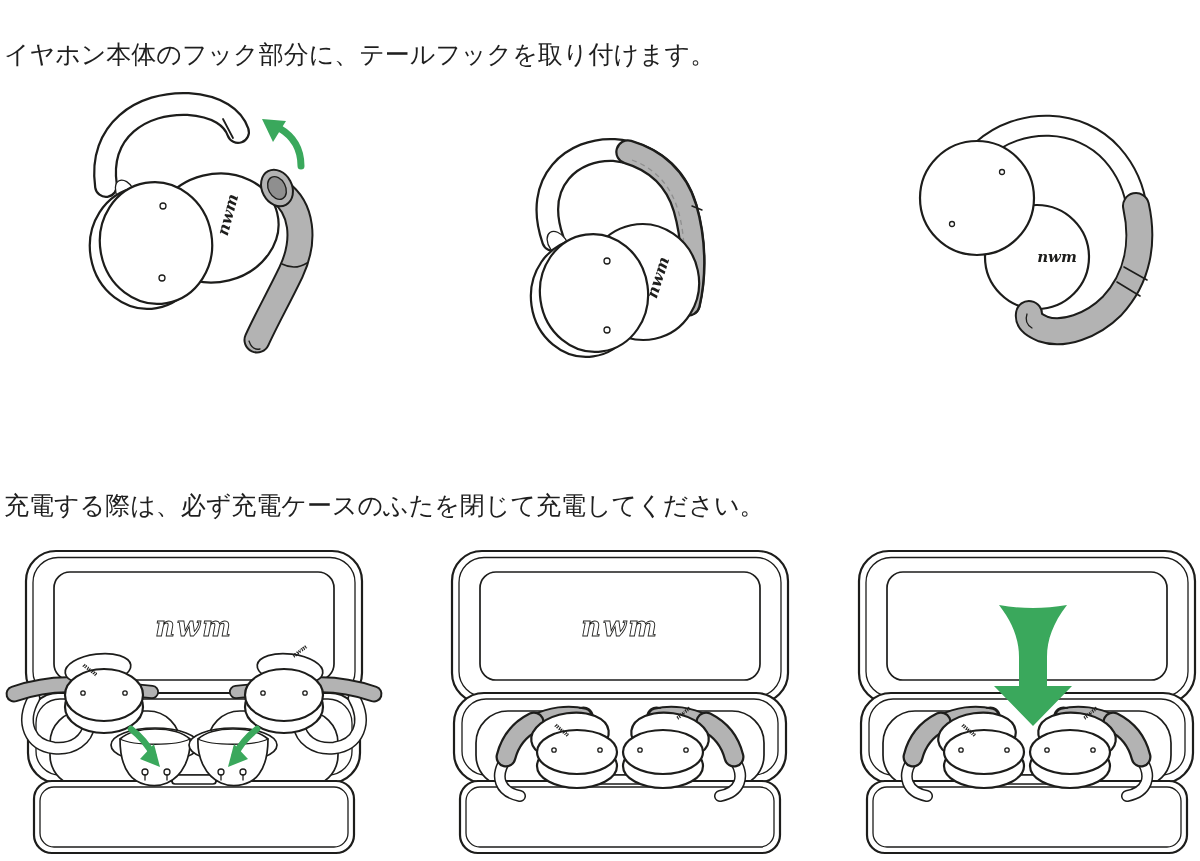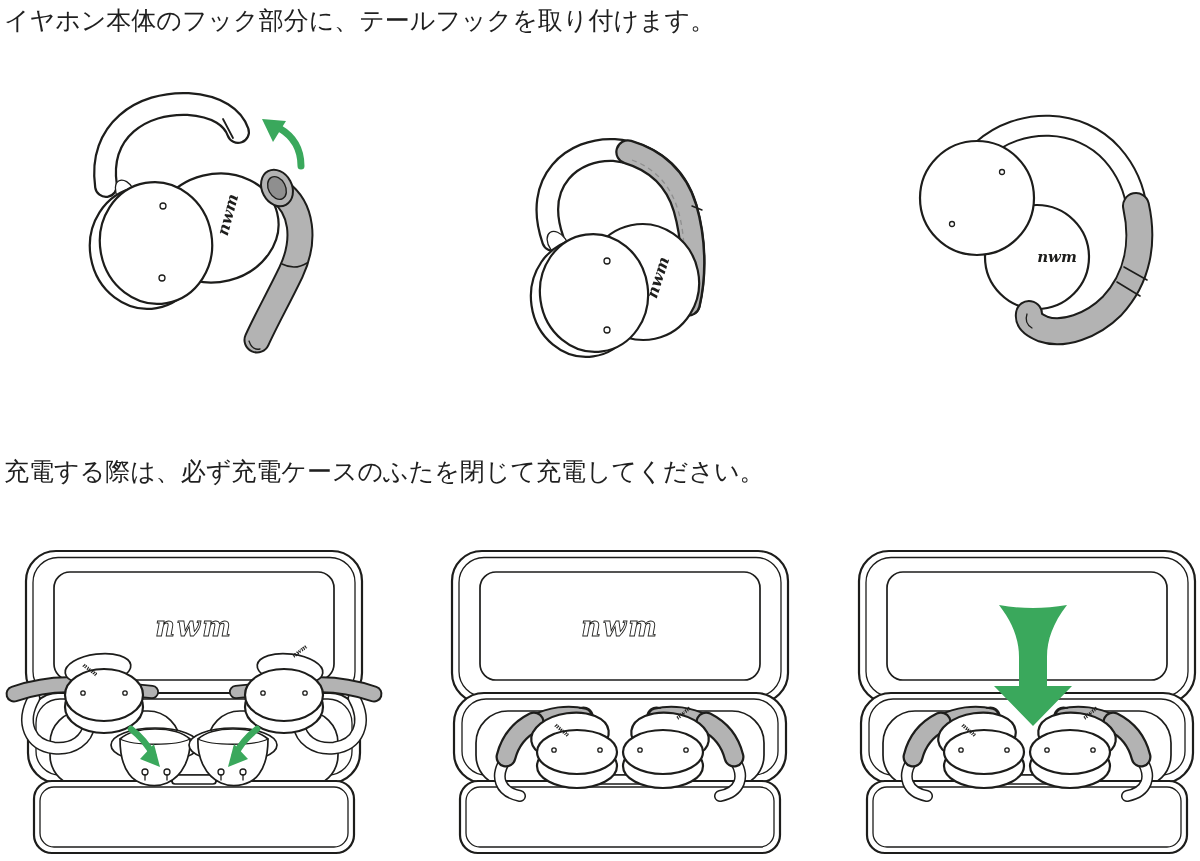--- a/index.html
+++ b/index.html
@@ -2,21 +2,21 @@
 <html style="--line: #1d1d1b; --gray: #b3b3b3; --accent: #3aa85c; --text: #1f1f1f; --bg: #ffffff;"><head>
 <meta charset="utf-8">
 <style>
   :root{
     --line:#1d1d1b; --gray:#b3b3b3; --accent:#3aa85c; --text:#1f1f1f; --bg:#ffffff;
   }
   html,body{margin:0;padding:0;background:var(--bg);}
   .page{position:relative;width:1200px;height:861px;background:var(--bg);
         font-family:"Liberation Sans",sans-serif;color:var(--text);overflow:hidden;}
   .tblock{position:absolute;left:4px;font-size:25px;line-height:31.5px;letter-spacing:0;}
-  .tblock div{white-space:pre;}
+  .tblock div{white-space:pre;margin-top:34px;}
   figure{position:absolute;margin:0;padding:0;}
   svg{display:block;overflow:visible;}
   .outline{fill:#ffffff;stroke:var(--line);stroke-width:2.2;}
   .thin{stroke-width:1.3;}
   .thin2{stroke-width:1.7;}
   .bu{fill:none;stroke:var(--line);stroke-linecap:round;stroke-linejoin:round;}
   .bw{fill:none;stroke:#ffffff;stroke-linecap:round;stroke-linejoin:round;}
   .bg2{fill:none;stroke:var(--gray);stroke-linecap:round;stroke-linejoin:round;}
   .ln{fill:none;stroke:var(--line);stroke-linecap:round;}
   .accent-fill{fill:var(--accent);stroke:none;}

